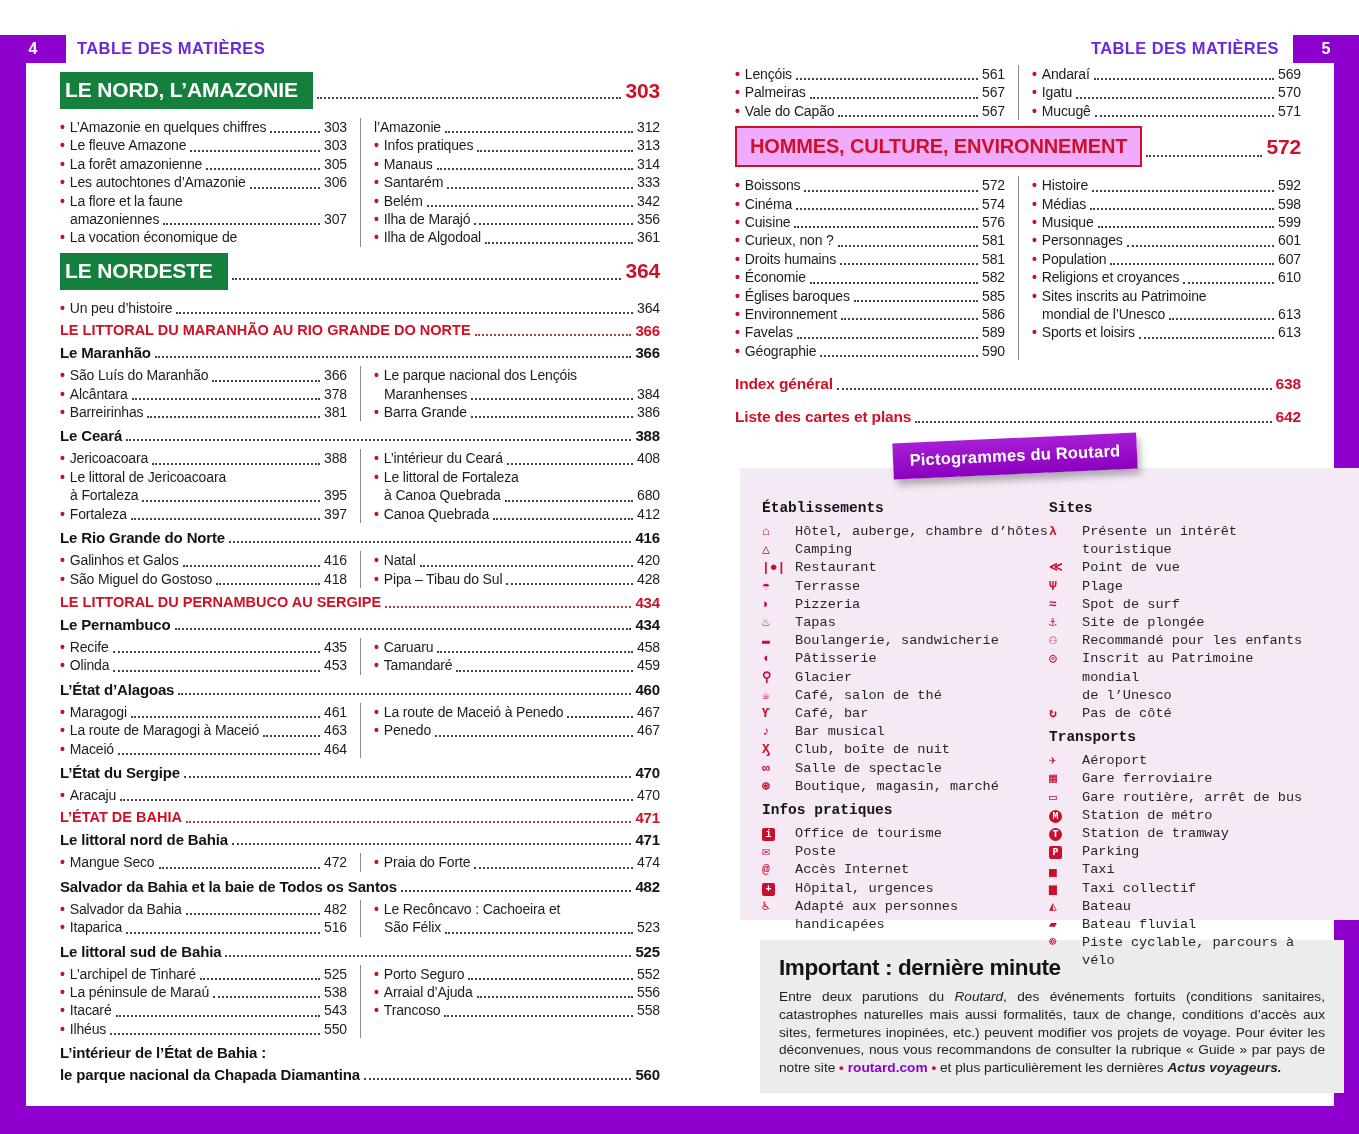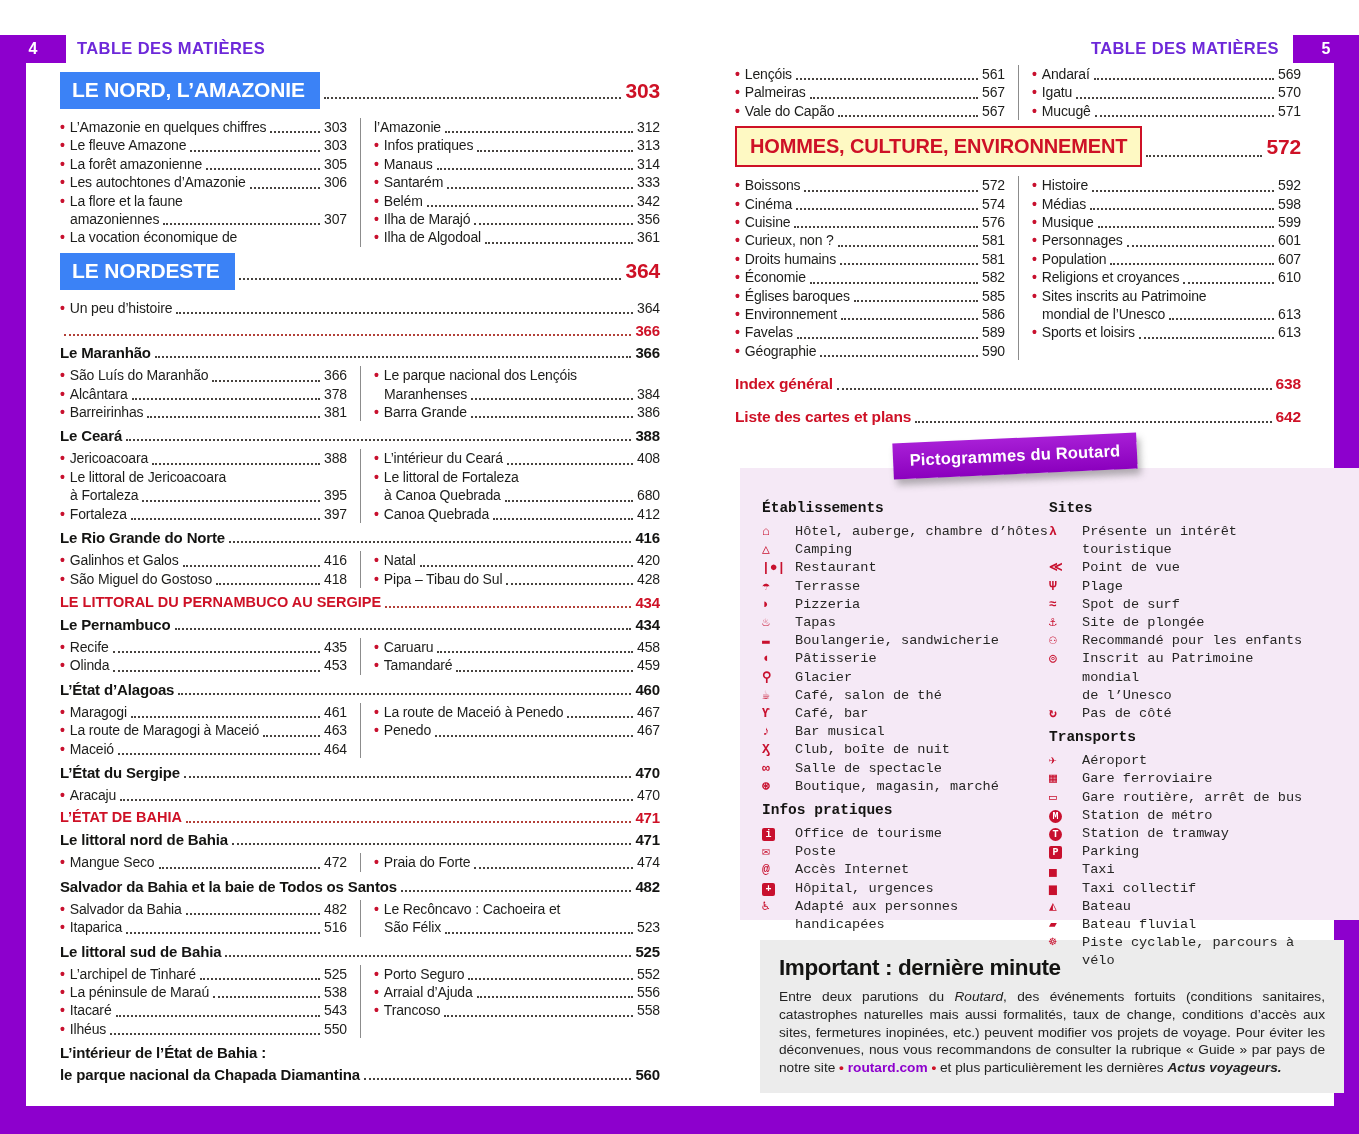--- a/index.html
+++ b/index.html
@@ -19,22 +19,22 @@
   .pghdr{position:absolute;top:39px;color:#6d28d9;font-weight:bold;font-size:16.5px;letter-spacing:.4px;}
   .pghdr-left{left:77px;}
   .pghdr-right{right:80px;}
 
   
   .page{position:absolute;letter-spacing:-0.15px;}
   .page-left{left:60px;top:66px;width:600px;}
   .page-right{left:735px;top:64px;width:566px;}
 
   .banner-row{display:flex;align-items:center;margin:6px 0 9px 0;}
-  .banner{background:#3b82f6;color:#fff;font-weight:bold;font-size:21px;padding:6px 15px 7px 12px;white-space:nowrap;}
-  .banner.outline{background:#fef9c3;color:#ce1126;border:2px solid #ce1126;font-size:20px;padding:7px 13px;}
+  .banner{background:#15803d;color:#fff;font-weight:bold;font-size:21px;padding:6px 15px 7px 5px;white-space:nowrap;}
+  .banner.outline{background:#f0abfc;color:#ce1126;border:2px solid #ce1126;font-size:20px;padding:7px 13px;}
   .banner-row .dots{align-self:flex-end;margin-bottom:10px;}
   .banner-page{color:#ce1126;font-weight:bold;font-size:21px;}
 
   .dots{flex:1 1 auto;min-width:10px;border-bottom:2px dotted #47433f;margin:0 4px 3px 4px;align-self:flex-end;}
 
   .erow{display:flex;font-size:14px;line-height:18.4px;}
   .erow .bullet{color:#c8102e;margin-right:5px;font-weight:bold;}
   .erow.cont{padding-left:10px;}
   .elabel{white-space:nowrap;}
   .epage{white-space:nowrap;}
@@ -197,20 +197,21 @@
     </div>
     <div class="single">
       <div class="erow">
         <span class="bullet">•</span>
         <span class="elabel">Un peu d’histoire</span>
         <span class="dots"></span>
         <span class="epage">364</span>
       </div>
     </div>
     <div class="subr subrow">
+      <span class="sublabel">LE LITTORAL DU MARANHÃO AU RIO GRANDE DO NORTE</span>
       <span class="dots"></span>
       <span class="subpage">366</span>
     </div>
     <div class="subb subrow">
       <span class="sublabel">Le Maranhão</span>
       <span class="dots"></span>
       <span class="subpage">366</span>
     </div>
     <div class="colwrap">
       <div class="col col-l">

